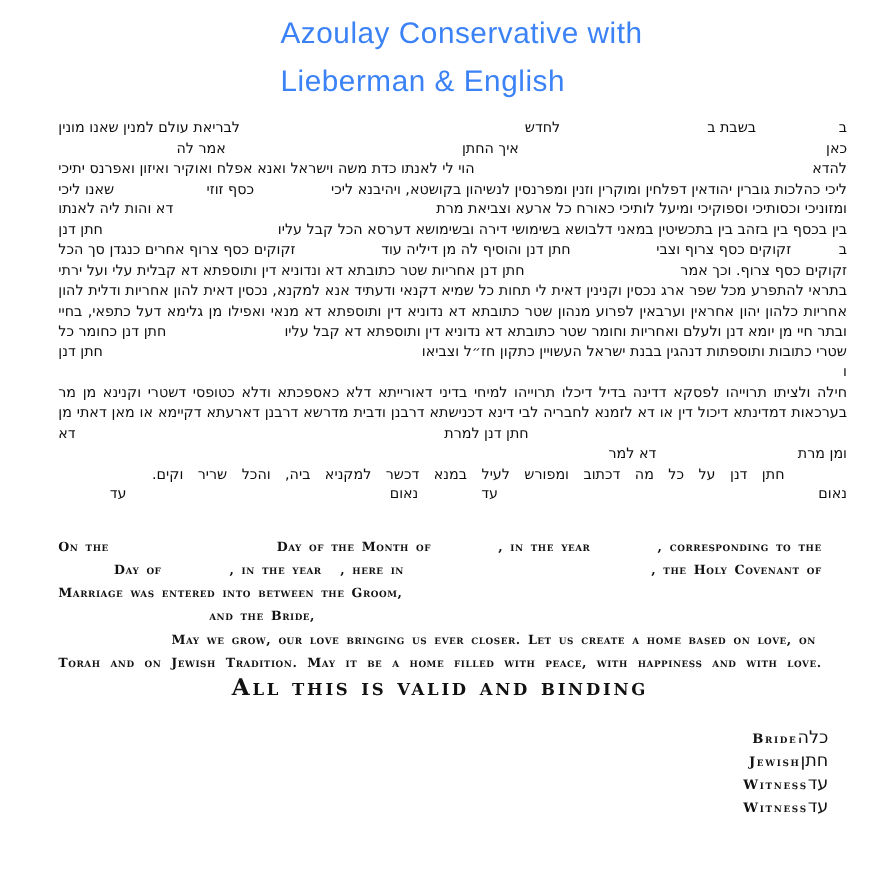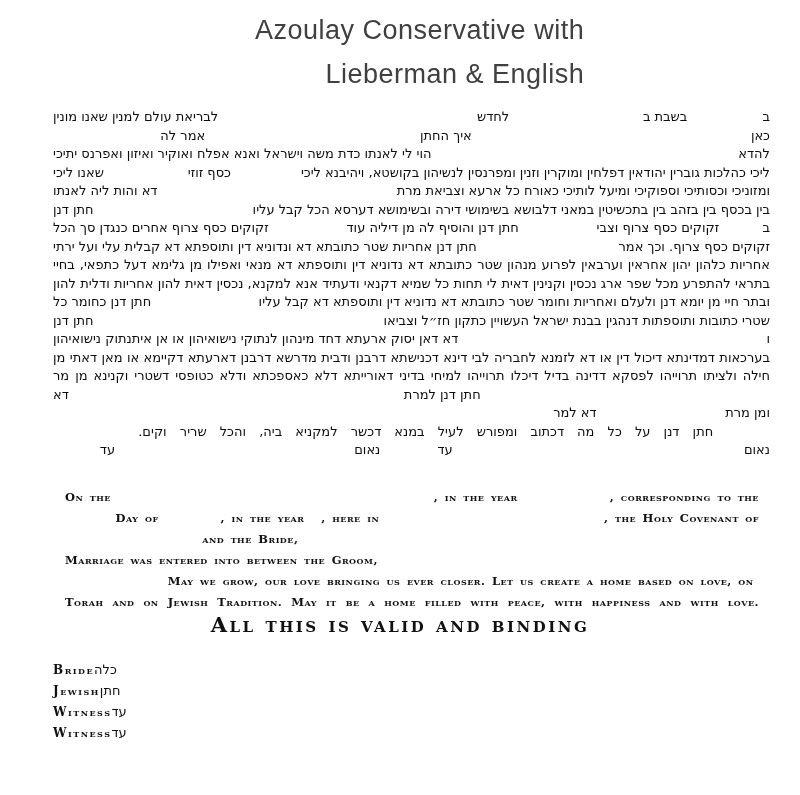--- a/index.html
+++ b/index.html
@@ -3,59 +3,59 @@
 <meta charset="utf-8">
 <style>
   html,body { margin:0; padding:0; }
   body {
     width:800px; height:795px; background:#ffffff; position:relative;
     overflow:hidden; font-family:"DejaVu Sans", sans-serif; color:#111;
   }
   .title {
     position:absolute; left:255px; top:8px;
     font-family:"Liberation Sans", sans-serif;
-    font-size:27px; font-weight:400; color:#404040;
-    letter-spacing:0.5px; line-height:44px;text-align:right;
+    font-size:27px; font-weight:400; color:#3b82f6;
+    letter-spacing:0.5px; line-height:44px;
   }
   
   .heb {
     position:absolute; left:53px; top:108px; width:717px;
     direction:rtl; font-size:13px; color:#0d0d0d;
   }
   .tline { height:18.5px; line-height:18.5px; overflow:hidden; }
   .flex { display:flex; align-items:baseline; }
   .gap { flex-grow:1; flex-basis:0; min-width:4px; }
   .seg { white-space:nowrap; }
   .just { text-align:justify; text-align-last:justify; }
   .spread { word-spacing:9px; }
   
   .eng {
     position:absolute; left:53px; top:487px; width:694px;
     direction:ltr;
     font-family:"DejaVu Serif","Liberation Serif",serif;
     font-variant:small-caps; font-weight:bold;
-    font-size:11.5px; letter-spacing:0.5px; word-spacing:2px; color:#111;margin-left:12px;
+    font-size:11.5px; letter-spacing:0.5px; word-spacing:2px; color:#111;
   }
   .eng .tline { height:21px; line-height:21px; }
   
   .heading {
     position:absolute; left:0; top:612px; width:800px; text-align:center;
     font-family:"DejaVu Serif","Liberation Serif",serif;
     font-variant:small-caps; font-weight:bold;
     font-size:21px; letter-spacing:2.5px; color:#111;
   }
   
   .sigs { position:absolute; left:53px; top:659px; width:700px; }
-  .sig-row { display:flex; justify-content:flex-start; align-items:baseline; height:21px; line-height:21px; }
+  .sig-row { display:flex; justify-content:flex-end; align-items:baseline; height:21px; line-height:21px; }
   .sig-label {
     font-family:"DejaVu Serif","Liberation Serif",serif;
     font-variant:small-caps; font-weight:bold;
     font-size:12px; letter-spacing:1.5px;
   }
-  .sig-heb { direction:rtl; font-size:13px; }
+  .sig-heb { direction:rtl; font-size:16px; }
 </style>
 </head>
 <body>
 
 <div class="title">
   <div>Azoulay Conservative with</div>
   <div>Lieberman &amp; English</div>
 </div>
 
 <div class="heb" id="hebrew-block">
@@ -106,39 +106,38 @@
       <span class="gap" style="flex-grow: 0.9;"></span>
       <span class="seg">חתן דנן והוסיף לה מן דיליה עוד</span>
       <span class="gap" style="flex-grow: 0.9;"></span>
       <span class="seg">זקוקים כסף צרוף אחרים כנגדן סך הכל</span>
     </div>
     <div class="tline flex">
       <span class="seg">זקוקים כסף צרוף. וכך אמר</span>
       <span class="gap" style="flex-grow: 1.2;"></span>
       <span class="seg">חתן דנן אחריות שטר כתובתא דא ונדוניא דין ותוספתא דא קבלית עלי ועל ירתי</span>
     </div>
+    <div class="tline just">בתראי להתפרע מכל שפר ארג נכסין וקנינין דאית לי תחות כל שמיא דקנאי ודעתיד אנא למקנא, נכסין דאית להון אחריות ודלית להון</div>
     <div class="tline just">אחריות כלהון יהון אחראין וערבאין לפרוע מנהון שטר כתובתא דא נדוניא דין ותוספתא דא מנאי ואפילו מן גלימא דעל כתפאי, בחיי</div>
-    <div class="tline just">בתראי להתפרע מכל שפר ארג נכסין וקנינין דאית לי תחות כל שמיא דקנאי ודעתיד אנא למקנא, נכסין דאית להון אחריות ודלית להון</div>
     <div class="tline flex">
       <span class="seg">ובתר חיי מן יומא דנן ולעלם ואחריות וחומר שטר כתובתא דא נדוניא דין ותוספתא דא קבל עליו</span>
       <span class="gap" style="flex-grow: 1.8;"></span>
       <span class="seg">חתן דנן כחומר כל</span>
     </div>
     <div class="tline flex">
       <span class="seg">שטרי כתובות ותוספתות דנהגין בבנת ישראל העשויין כתקון חז״ל וצביאו</span>
       <span class="gap" style="flex-grow: 3.2;"></span>
       <span class="seg">חתן דנן</span>
     </div>
     <div class="tline flex">
       <span class="seg">ו</span>
       <span class="gap" style="flex-grow: 2.4;"></span>
-      <span class="seg">דא דאן יסוק ארעתא דחד מינהון לנתוקי נישואיהון או אן איתנתוק נישואיהון</span>
-    </div>
+    </div>
+    <div class="tline just">חילה ולציתו תרוייהו לפסקא דדינה בדיל דיכלו תרוייהו למיחי בדיני דאורייתא דלא כאספכתא ודלא כטופסי דשטרי וקנינא מן מר</div>
     <div class="tline just">בערכאות דמדינתא דיכול דין או דא לזמנא לחבריה לבי דינא דכנישתא דרבנן ודבית מדרשא דרבנן דארעתא דקיימא או מאן דאתי מן</div>
-    <div class="tline just">חילה ולציתו תרוייהו לפסקא דדינה בדיל דיכלו תרוייהו למיחי בדיני דאורייתא דלא כאספכתא ודלא כטופסי דשטרי וקנינא מן מר</div>
     <div class="tline flex">
       <span class="gap" style="flex-grow: 1.9;"></span>
       <span class="seg">חתן דנן למרת</span>
       <span class="gap" style="flex-grow: 2.2;"></span>
       <span class="seg">דא</span>
     </div>
     <div class="tline flex">
       <span class="seg">ומן מרת</span>
       <span class="gap" style="flex-grow: 0.9;"></span>
       <span class="seg">דא למר</span>
@@ -158,45 +157,46 @@
       <span class="gap" style="flex-grow: 2.3;"></span>
       <span class="seg">עד</span>
       <span class="gap" style="flex-grow: 0.45;"></span>
     </div>
   </div>
 
 <div class="eng" id="english-block">
     <div class="tline flex">
       <span class="seg">On the</span>
       <span class="gap" style="flex-grow: 2.5;"></span>
+      <span class="seg">Day of the Month of</span>
       <span class="gap" style="flex-grow: 1;"></span>
       <span class="seg">, in the year</span>
       <span class="gap" style="flex-grow: 1;"></span>
       <span class="seg">, corresponding to the</span>
     </div>
     <div class="tline flex">
       <span class="gap" style="flex-grow: 0.9;"></span>
       <span class="seg">Day of</span>
       <span class="gap" style="flex-grow: 1.1;"></span>
       <span class="seg">, in the year</span>
       <span class="gap" style="flex-grow: 0.3;"></span>
       <span class="seg">, here in</span>
       <span class="gap" style="flex-grow: 4;"></span>
       <span class="seg">, the Holy Covenant of</span>
     </div>
     <div class="tline flex">
+      <span class="seg">Marriage was entered into between the Groom,</span>
+      <span class="gap" style="flex-grow: 7;"></span>
+    </div>
+    <div class="tline flex">
       <span class="gap" style="flex-grow: 1.4;"></span>
       <span class="seg">and the Bride,</span>
       <span class="gap" style="flex-grow: 4.7;"></span>
     </div>
     <div class="tline flex">
-      <span class="seg">Marriage was entered into between the Groom,</span>
-      <span class="gap" style="flex-grow: 7;"></span>
-    </div>
-    <div class="tline flex">
       <span class="gap" style="flex-grow: 0.95;"></span>
       <span class="seg">May we grow, our love bringing us ever closer. Let us create a home based on love, on</span>
     </div>
     <div class="tline just">Torah and on Jewish Tradition. May it be a home filled with peace, with happiness and with love.</div>
   </div>
 
 <div class="heading">All this is valid and binding</div>
 
 <div class="sigs" id="signature-block">
     <div class="sig-row">

